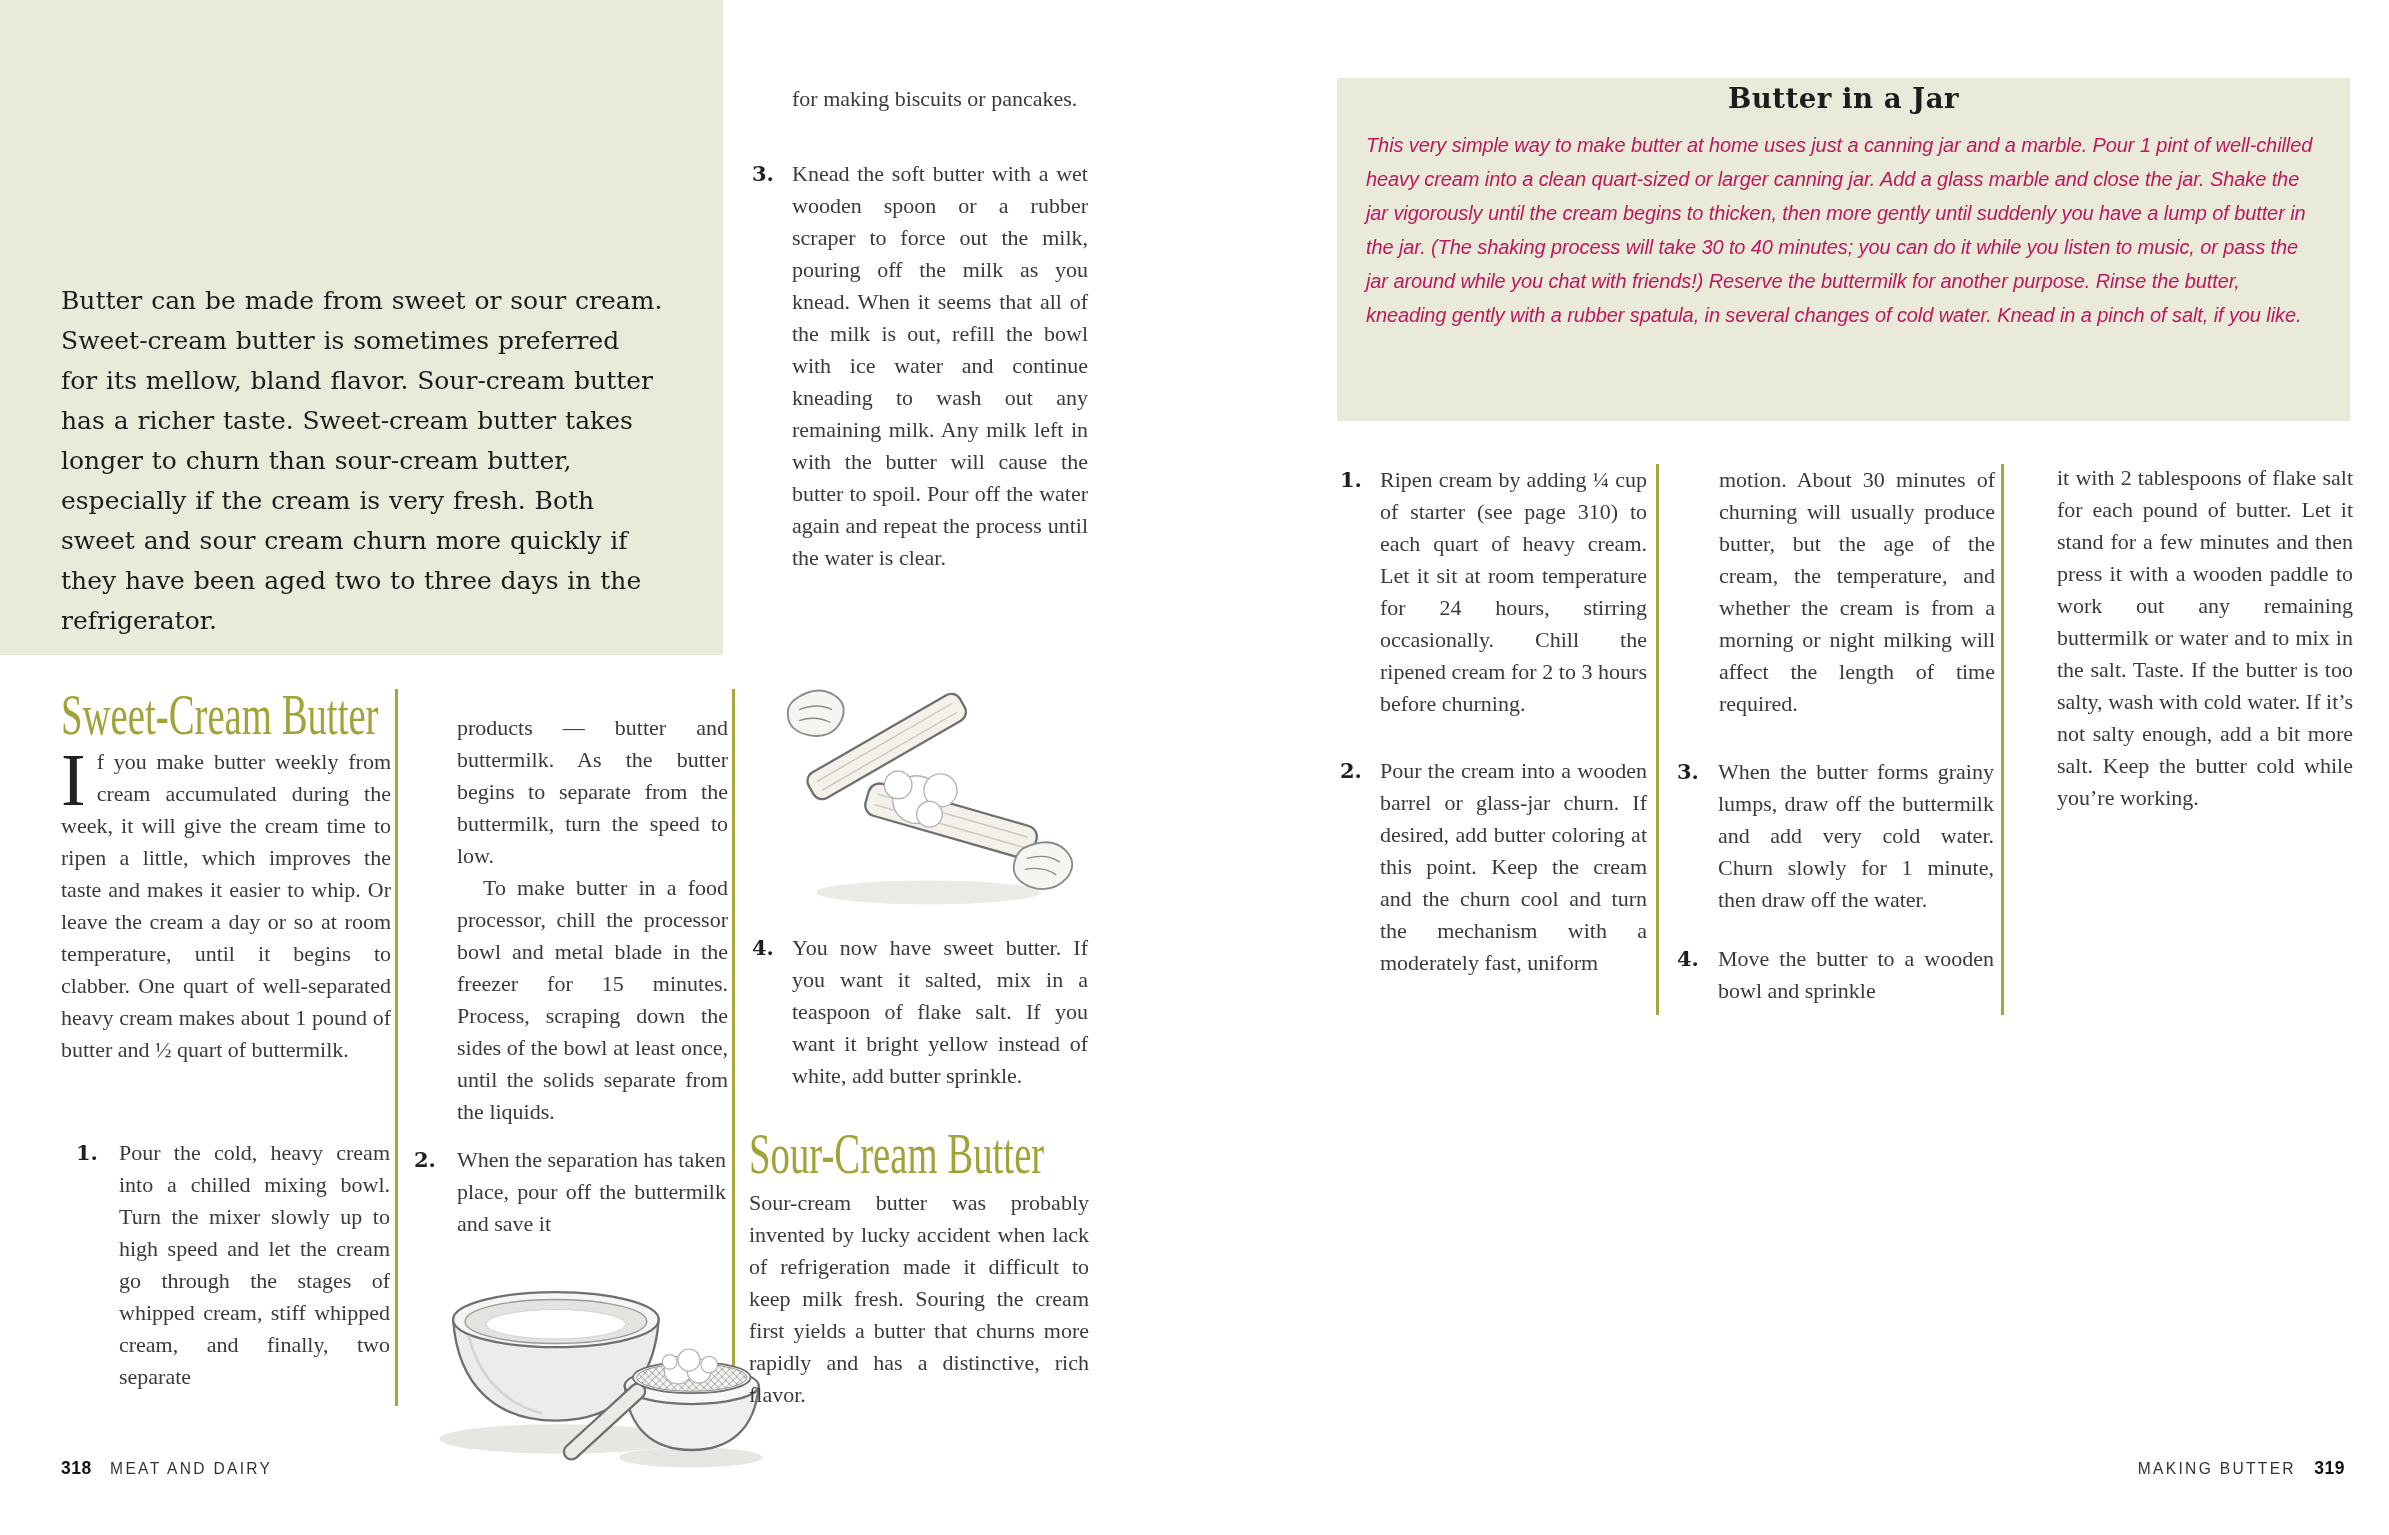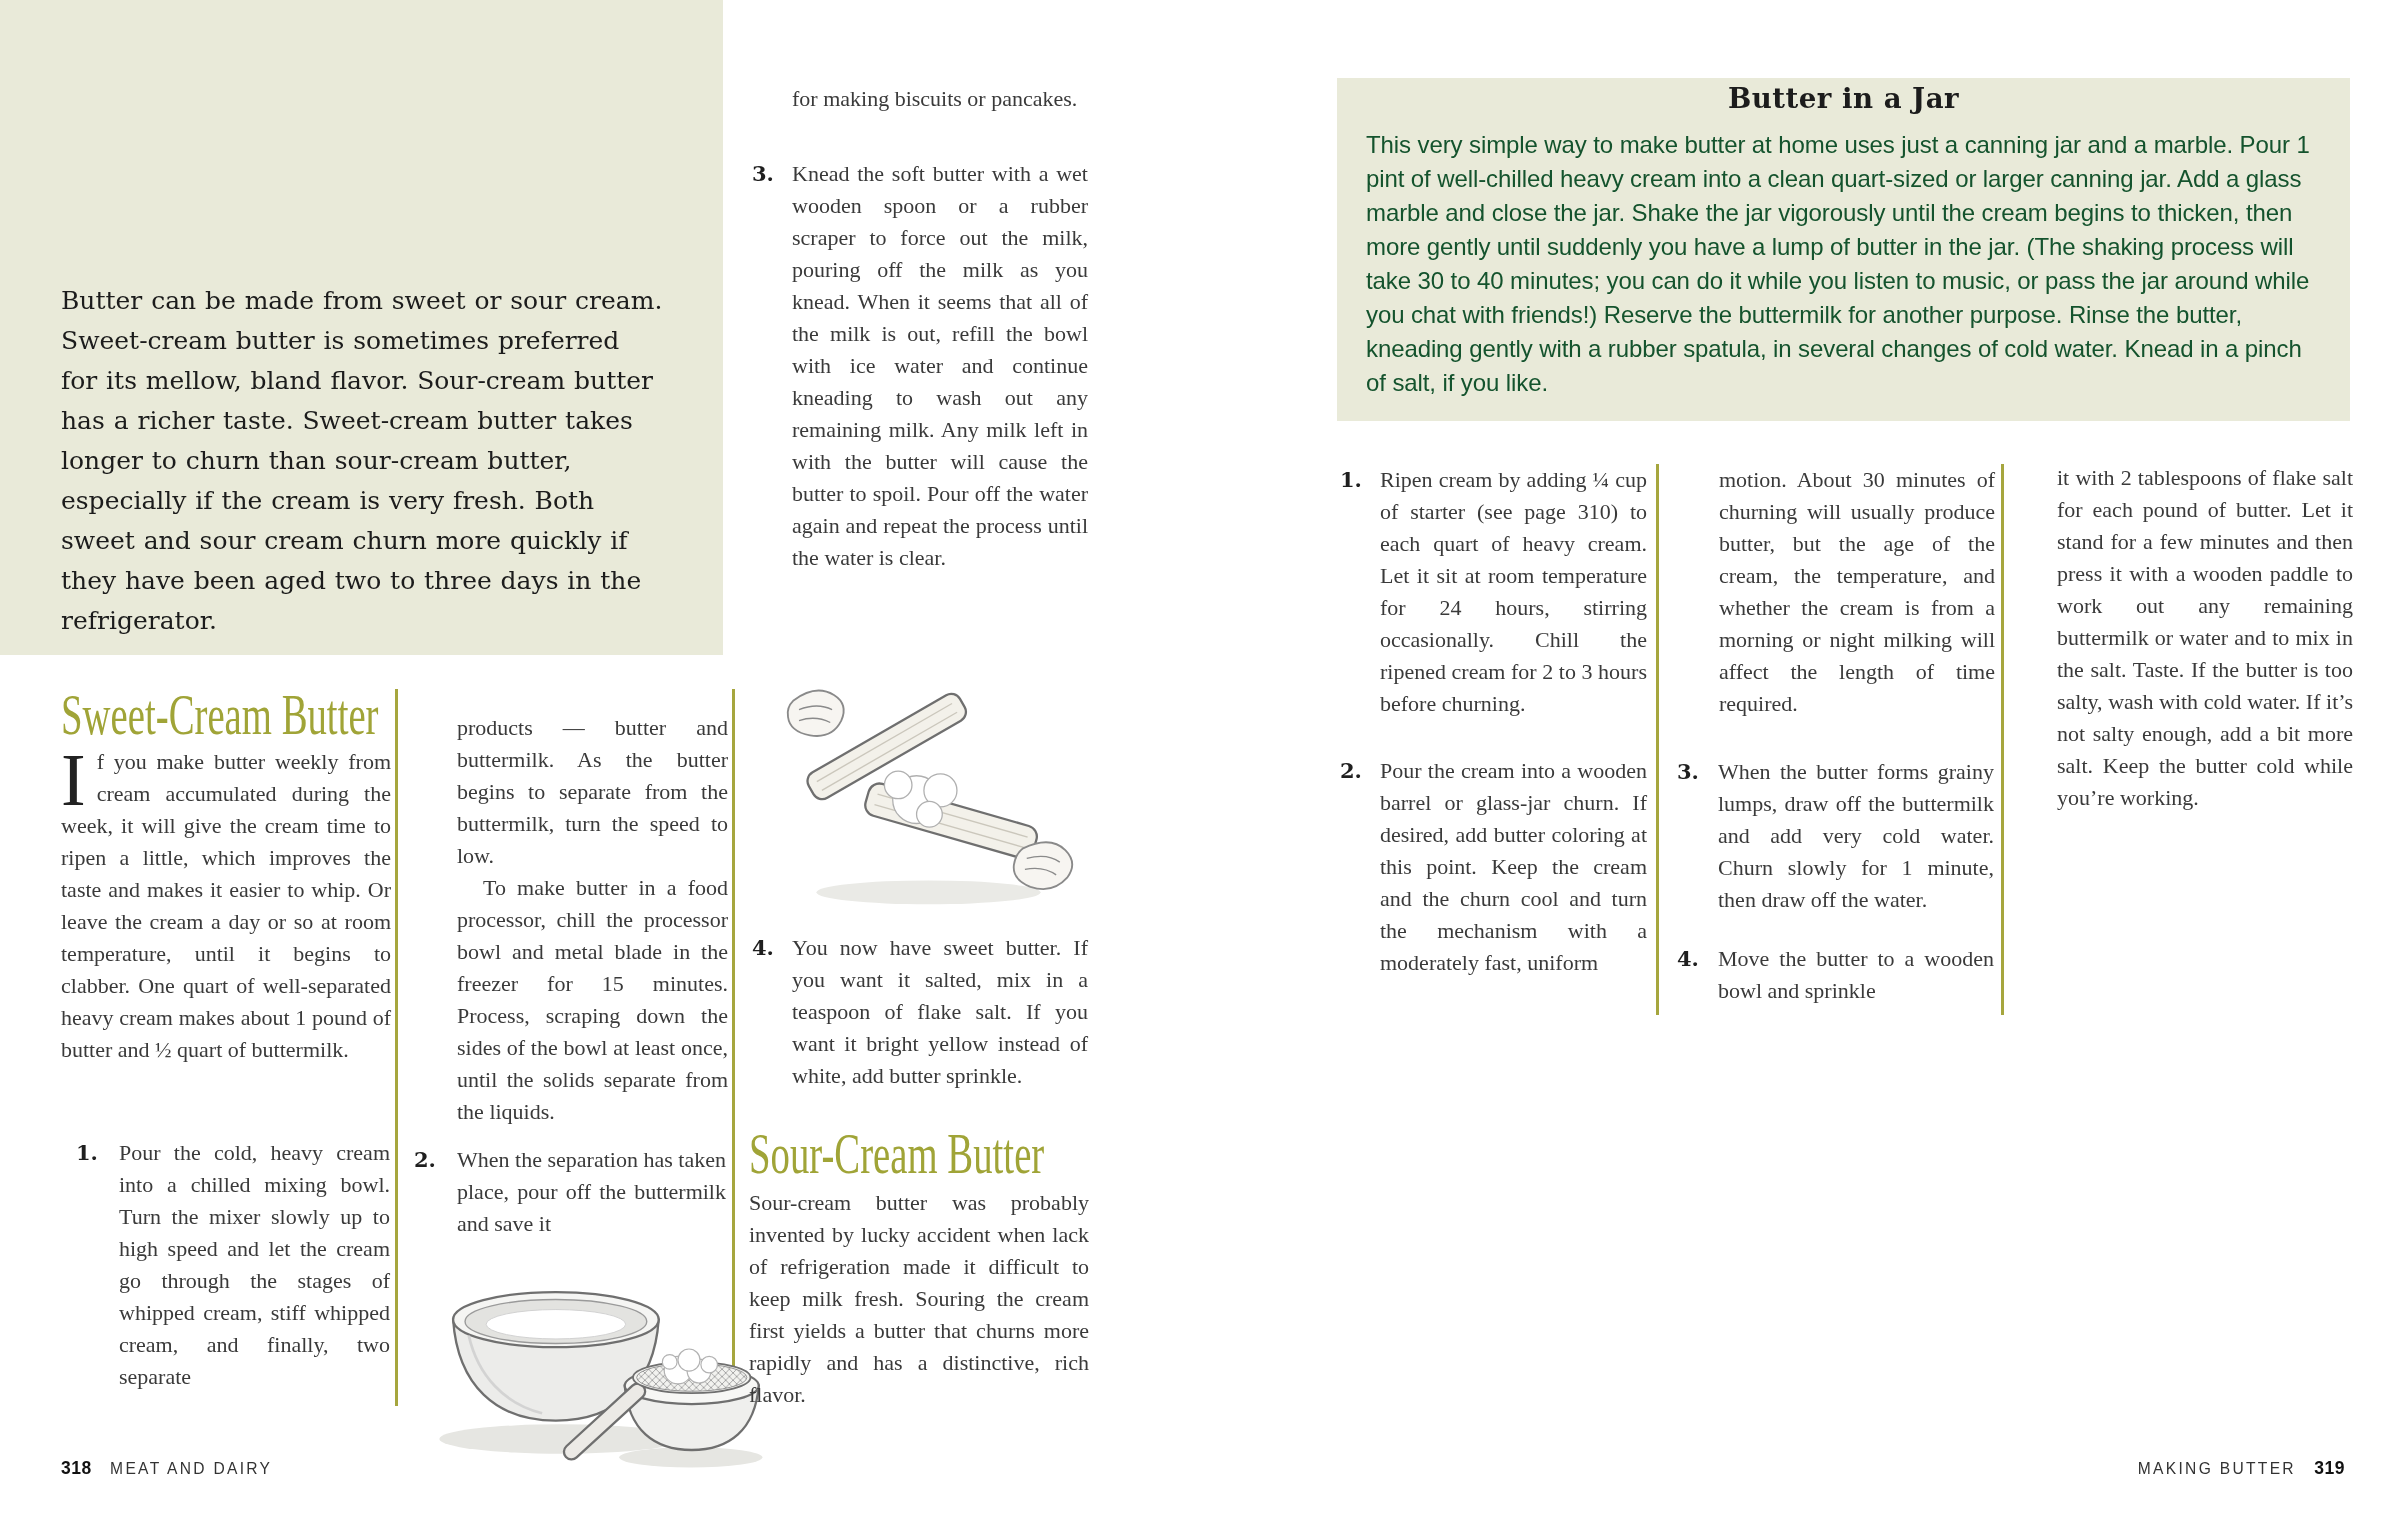--- a/index.html
+++ b/index.html
@@ -82,21 +82,21 @@
     background:#e9ead9;
   }
   .jar-heading {
     margin-top:4px; text-align:center;
     font-family:"DejaVu Serif", serif; font-weight:700;
     font-size:27.6px; color:#1c1c1c; letter-spacing:0.5px;
   }
   .jar-body {
     margin:13px 29px 0 29px;
     font-family:"Liberation Sans", sans-serif;
-    font-size:24px; line-height:34px; color:#14532d; letter-spacing:-0.1px;
+    font-size:20px; line-height:34px; color:#be185d; letter-spacing:-0.1px;font-style:italic;
   }
 
   .footer {
     position:absolute; top:1458px;
     font-family:"Liberation Sans", sans-serif; font-size:15.6px;
     letter-spacing:2.3px; color:#333333; white-space:nowrap;
   }
   .footer .pnum {
     font-size:17.5px; font-weight:700; letter-spacing:0.5px; color:#111111;
   }

